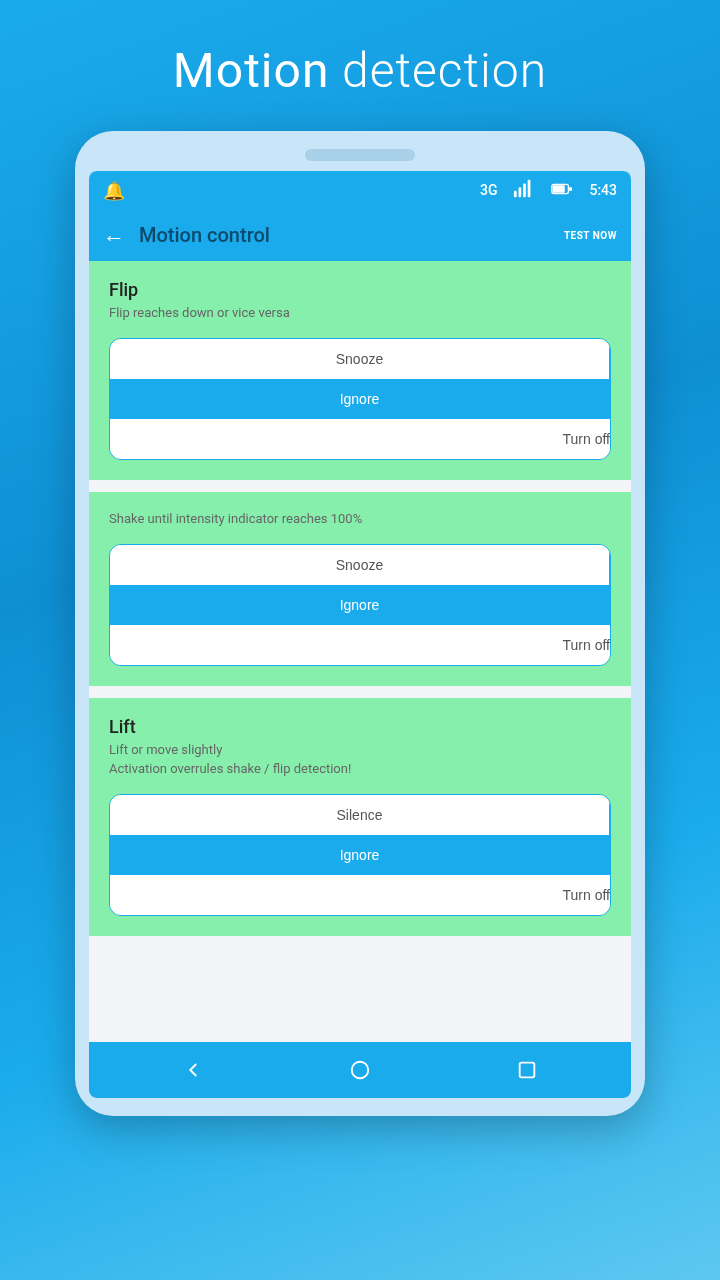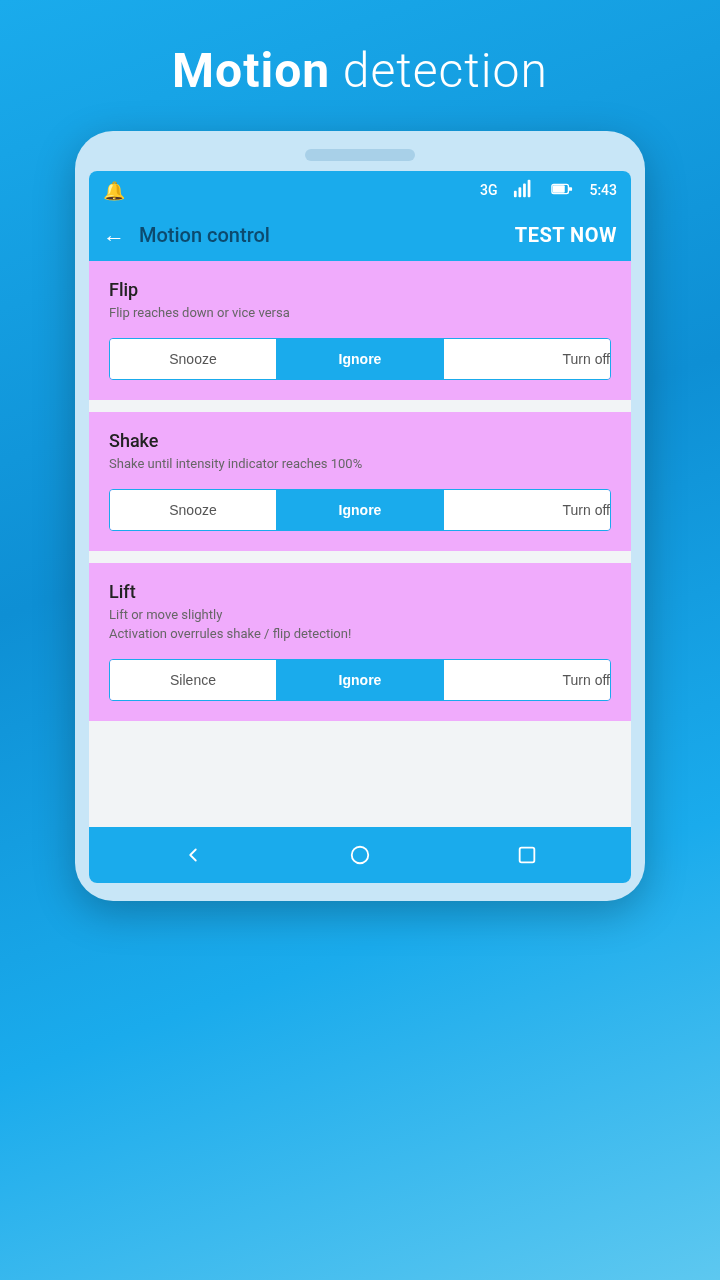--- a/index.html
+++ b/index.html
@@ -17,21 +17,21 @@
 
     .headline {
       color: white;
       font-size: 48px;
       font-weight: 300;
       margin-top: 42px;
       margin-bottom: 32px;
       letter-spacing: 1px;
     }
     .headline strong {
-      font-weight: 700;
+      font-weight: 400;
       text-align: right;
     }
 
     .phone-outer {
       width: 570px;
       background: #c8e6f7;
       border-radius: 38px;
       padding: 18px 14px 18px 14px;
       box-shadow: 0 12px 40px rgba(0,0,0,0.25);
       display: flex;
@@ -97,34 +97,34 @@
       cursor: pointer;
     }
     .app-bar-title {
       color: #0c4a6e;
       font-size: 20px;
       font-weight: 500;
       flex: 1;
     }
     .app-bar-action {
       color: white;
-      font-size: 20px;
+      font-size: 10px;
       font-weight: 700;
       letter-spacing: 0.5px;
       cursor: pointer;
     }
 
     
     .content {
       flex: 1;
       background: #f2f4f6;
     }
 
     .motion-section {
-      background: #f0abfc;
+      background: #86efac;
       margin-bottom: 6px;
       padding: 18px 20px 20px 20px;
     }
 
     .section-title {
       font-size: 18px;
       font-weight: 500;
       color: #222;
       margin-bottom: 4px;
     }
@@ -132,23 +132,24 @@
     .section-desc {
       font-size: 13px;
       color: #666;
       margin-bottom: 16px;
       line-height: 1.4;
     }
 
     .button-group {
       display: flex;
       border: 1.5px solid #1aabec;
-      border-radius: 4px;
+      border-radius: 12px;
       overflow: hidden;
       width: 100%;
+      flex-direction: column;
     }
 
     .btn-option {
       flex: 1;
       padding: 12px 0;
       text-align: center;
       font-size: 14px;
       font-weight: 500;
       cursor: pointer;
       border: none;
@@ -156,21 +157,20 @@
       color: #555;
       border-right: 1.5px solid #1aabec;
     }
     .btn-option:last-child {
       border-right: none;
       text-align: right;
     }
     .btn-option.active {
       background: #1aabec;
       color: white;
-      font-weight: bold;
     }
 
     .divider {
       height: 6px;
       background: #f2f4f6;
     }
 
     
     .nav-bar {
       background: #1aabec;
@@ -247,21 +247,20 @@
         <div class="button-group">
           <button class="btn-option">Snooze</button>
           <button class="btn-option active">Ignore</button>
           <button class="btn-option">Turn off</button>
         </div>
       </div>
 
       <div class="divider"></div>
 
       <div class="motion-section">
-        <div class="section-title">Shake</div>
         <div class="section-desc">Shake until intensity indicator reaches 100%</div>
         <div class="button-group">
           <button class="btn-option">Snooze</button>
           <button class="btn-option active">Ignore</button>
           <button class="btn-option">Turn off</button>
         </div>
       </div>
 
       <div class="divider"></div>
 

